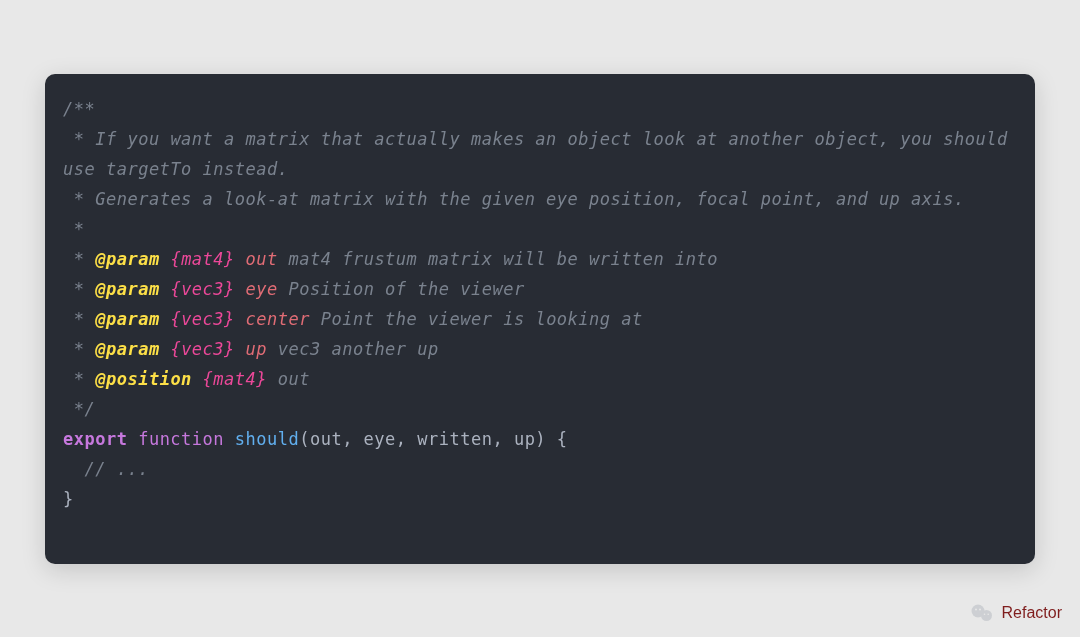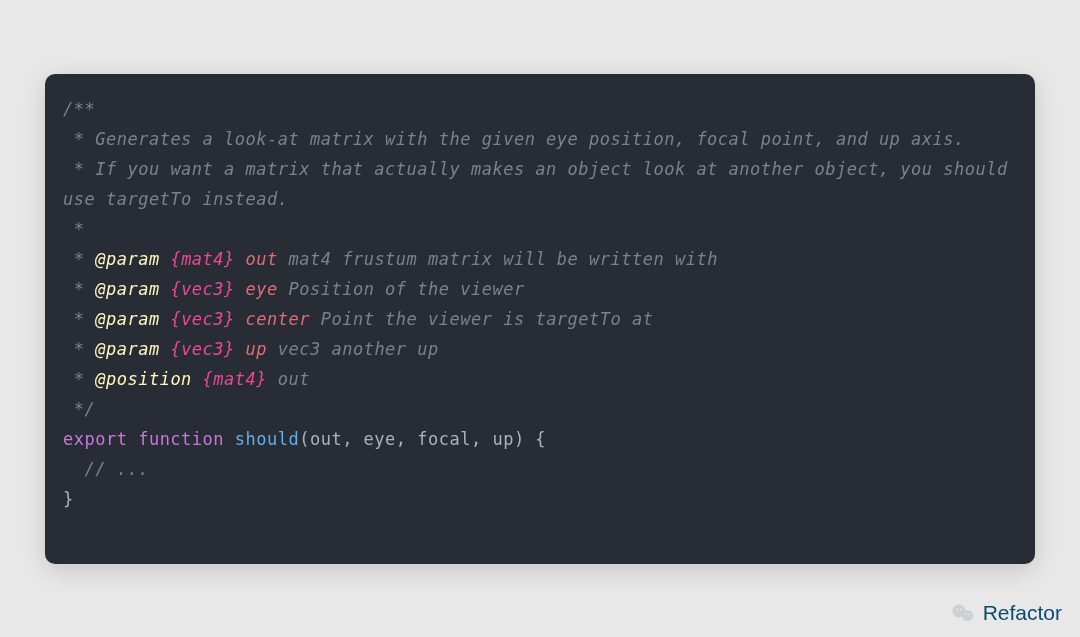--- a/index.html
+++ b/index.html
@@ -27,66 +27,66 @@
       overflow: hidden;
     }
     .code-line {
       font-size: 17px;
       line-height: 30px;
       white-space: pre-wrap;
       font-style: italic;
       letter-spacing: 0.5px;
     }
     .comment-gray { color: #7a828e; }
-    .param-tag { color: #fef9c3; }
+    .param-tag { color: #fde047; font-weight: bold; }
     .type-brace { color: #ec4899; }
     .param-name { color: #e06c75; }
     .keyword-function { color: #c678dd; font-style: normal; }
-    .keyword-export { color: #c678dd; font-style: normal; }
+    .keyword-export { color: #c678dd; font-style: normal; font-weight: bold; }
     .fn-name { color: #61afef; font-style: normal; }
     .plain { color: #abb2bf; font-style: normal; }
     .no-italic { font-style: normal; }
 
     .watermark {
       position: absolute;
       bottom: 12px;
       right: 18px;
       display: flex;
       align-items: center;
       gap: 8px;
-      color: #0c4a6e;
+      color: #7f1d1d;
       font-family: -apple-system, BlinkMacSystemFont, "Segoe UI", sans-serif;
-      font-size: 21px;
+      font-size: 16px;
     }
     .watermark-icon {
       width: 24px;
       height: 24px;
       position: relative;
     }
     .watermark-icon svg {
       width: 100%;
       height: 100%;
       opacity: 0.55;
     }
   </style>
 </head>
 <body>
 
 <div class="code-container">
   <div class="code-line"><span class="comment-gray">/**</span></div>
+  <div class="code-line"><span class="comment-gray"><span> * </span><span>If you want a matrix that actually makes an object look at another object, you should use targetTo instead.</span></span></div>
   <div class="code-line"><span class="comment-gray"><span> * </span><span>Generates a look-at matrix with the given eye position, focal point, and up axis.</span></span></div>
-  <div class="code-line"><span class="comment-gray"><span> * </span><span>If you want a matrix that actually makes an object look at another object, you should use targetTo instead.</span></span></div>
   <div class="code-line"><span class="comment-gray"> *</span></div>
-  <div class="code-line"><span class="comment-gray"> * </span><span class="param-tag">@param</span><span class="type-brace"> {mat4}</span><span class="param-name"> out</span><span class="comment-gray"> mat4 frustum matrix will be written with</span></div>
+  <div class="code-line"><span class="comment-gray"> * </span><span class="param-tag">@param</span><span class="type-brace"> {mat4}</span><span class="param-name"> out</span><span class="comment-gray"> mat4 frustum matrix will be written into</span></div>
   <div class="code-line"><span class="comment-gray"> * </span><span class="param-tag">@param</span><span class="type-brace"> {vec3}</span><span class="param-name"> eye</span><span class="comment-gray"> Position of the viewer</span></div>
-  <div class="code-line"><span class="comment-gray"> * </span><span class="param-tag">@param</span><span class="type-brace"> {vec3}</span><span class="param-name"> center</span><span class="comment-gray"> Point the viewer is targetTo at</span></div>
+  <div class="code-line"><span class="comment-gray"> * </span><span class="param-tag">@param</span><span class="type-brace"> {vec3}</span><span class="param-name"> center</span><span class="comment-gray"> Point the viewer is looking at</span></div>
   <div class="code-line"><span class="comment-gray"> * </span><span class="param-tag">@param</span><span class="type-brace"> {vec3}</span><span class="param-name"> up</span><span class="comment-gray"> vec3 another up</span></div>
   <div class="code-line"><span class="comment-gray"> * </span><span class="param-tag">@position</span><span class="type-brace"> {mat4}</span><span class="comment-gray"> out</span></div>
   <div class="code-line"><span class="comment-gray"> */</span></div>
-  <div class="code-line no-italic"><span class="keyword-export">export</span><span class="keyword-function"> function</span><span class="fn-name"> should</span><span class="plain">(out, eye, focal, up) {</span></div>
+  <div class="code-line no-italic"><span class="keyword-export">export</span><span class="keyword-function"> function</span><span class="fn-name"> should</span><span class="plain">(out, eye, written, up) {</span></div>
   <div class="code-line"><span class="comment-gray">  // ...</span></div>
   <div class="code-line no-italic"><span class="plain">}</span></div>
 </div>
 
 <div class="watermark">
   <span class="watermark-icon">
     <svg viewBox="0 0 24 24" fill="#b8bcc2">
       <circle cx="8" cy="10" r="6.5"></circle>
       <circle cx="16.5" cy="14.5" r="5.5"></circle>
       <circle cx="6" cy="8.5" r="1" fill="#e8e8e8"></circle>

